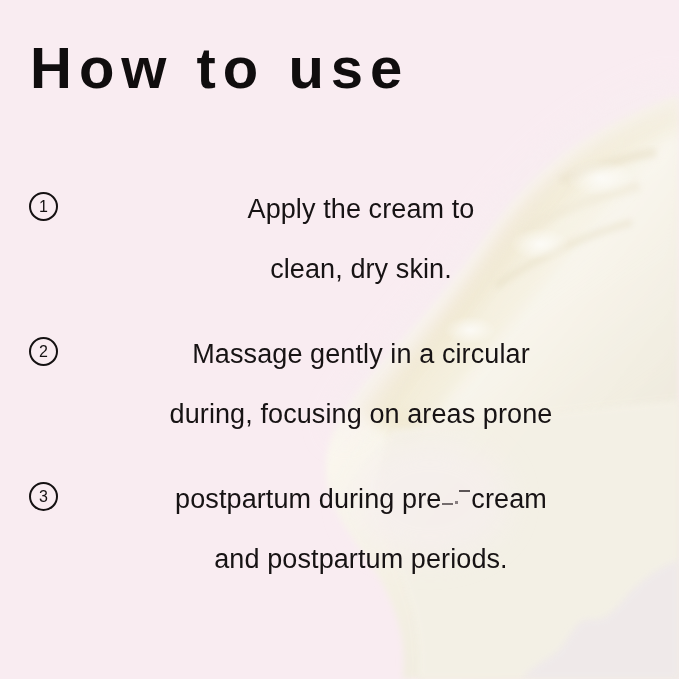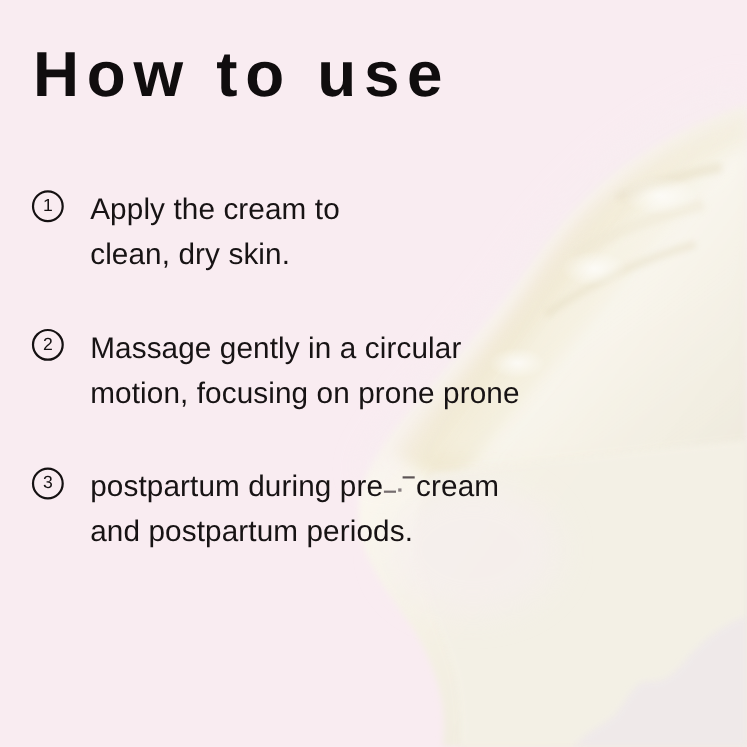--- a/index.html
+++ b/index.html
@@ -36,20 +36,21 @@
     display: block;
   }
 
   
   .content {
     position: absolute;
     top: 0;
     left: 0;
     width: 679px;
     height: 679px;
+    text-align: center;
   }
 
   .title {
     position: absolute;
     left: 30px;
     top: 38px;
     font-size: 58px;
     font-weight: 700;
     letter-spacing: 7px;
     color: #100d0e;
@@ -88,21 +89,21 @@
     color: #151112;
     line-height: 1;
   }
 
   .step-text {
     font-size: 27px;
     line-height: 41px;
     color: #171314;
     letter-spacing: 0.1px;
   }
-  .step-line { display: block; white-space: nowrap; }
+  .step-line { display: block; white-space: nowrap; margin-top: 19px; }
 
   
   .glyph-faded {
     position: relative;
     display: inline-block;
     width: 30px;
     vertical-align: baseline;
   }
   .glyph-faded .frag-low {
     position: absolute;
@@ -246,21 +247,21 @@
         <div class="step-text">
           <span class="step-line">Apply the cream to</span>
           <span class="step-line">clean, dry skin.</span>
         </div>
       </div>
 
       <div class="step">
         <div class="step-marker">2</div>
         <div class="step-text">
           <span class="step-line">Massage gently in a circular</span>
-          <span class="step-line">motion, focusing on prone prone</span>
+          <span class="step-line">during, focusing on areas prone</span>
         </div>
       </div>
 
       <div class="step">
         <div class="step-marker">3</div>
         <div class="step-text">
           <span class="step-line"><span>postpartum during pre</span><span class="glyph-faded"><span class="frag-low"></span><span class="frag-dot"></span><span class="frag-high"></span></span><span>cream</span></span>
           <span class="step-line">and postpartum periods.</span>
         </div>
       </div>

